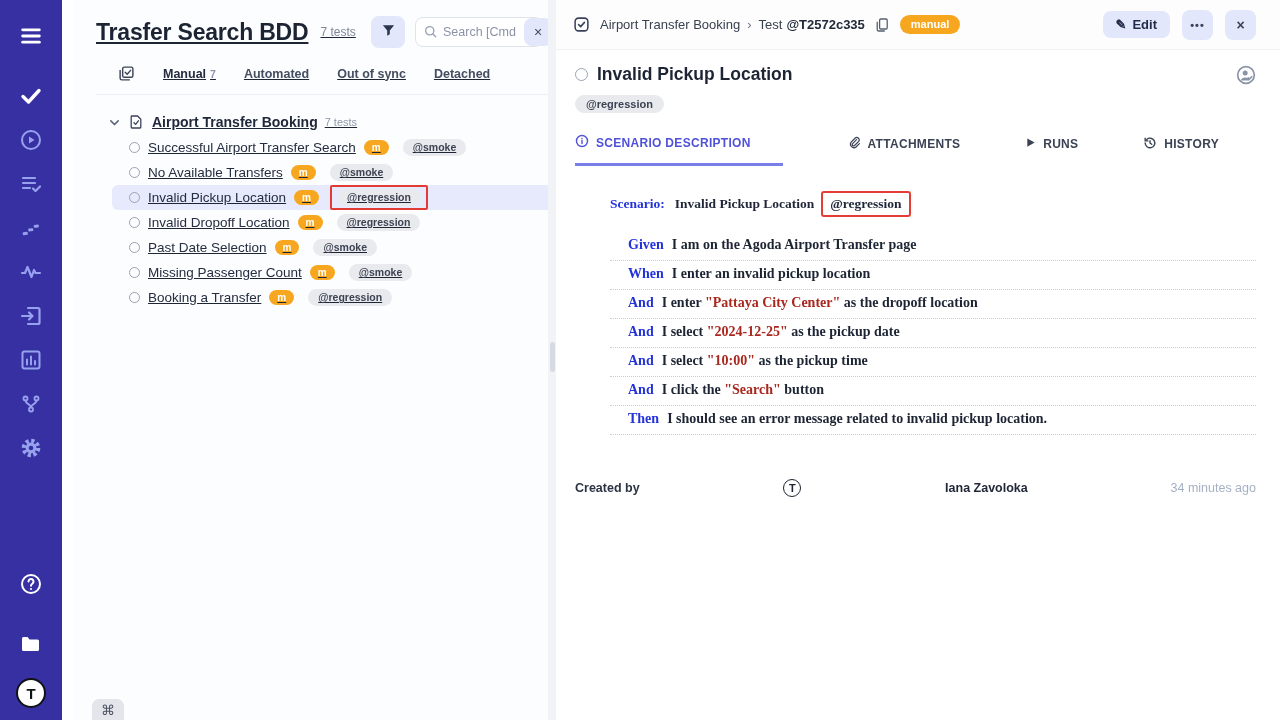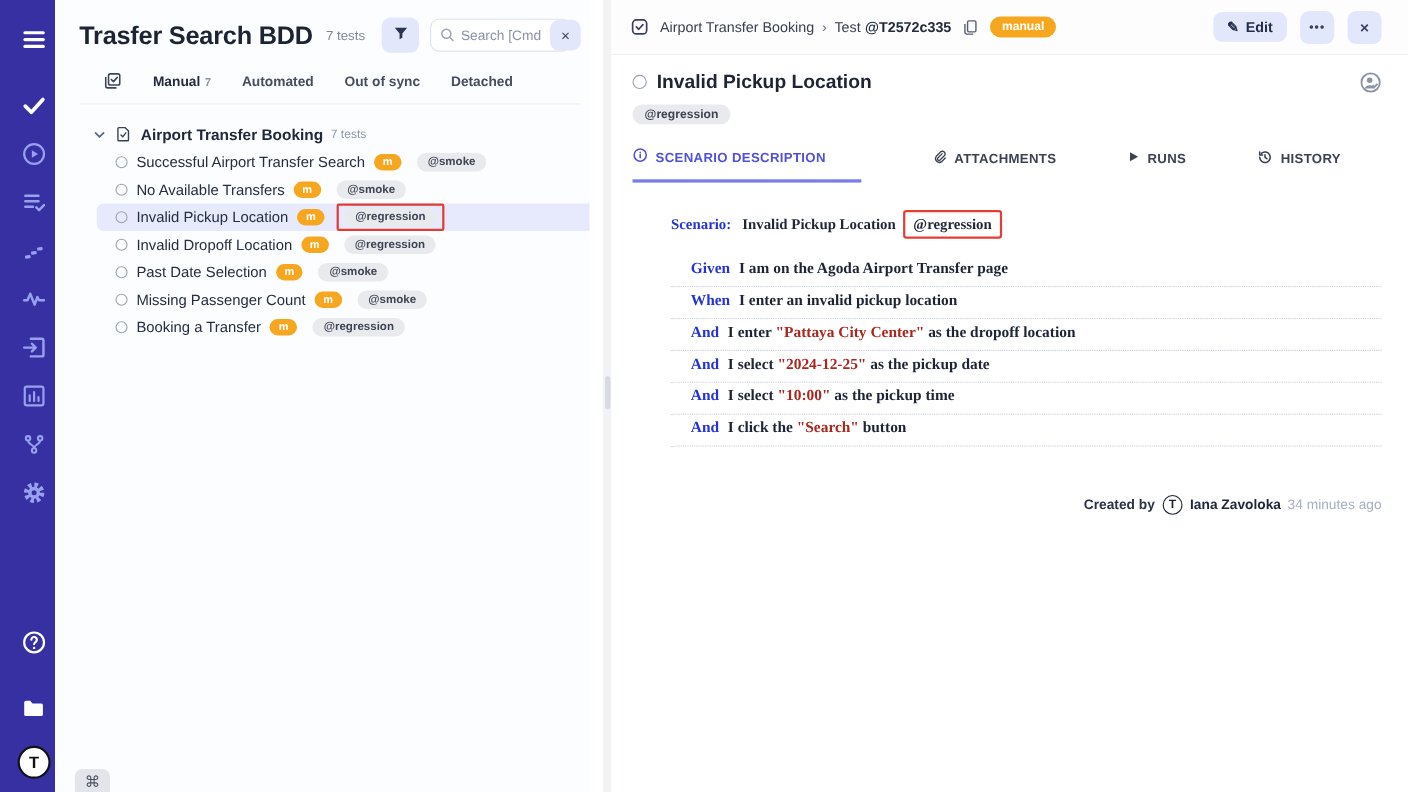--- a/index.html
+++ b/index.html
@@ -12,21 +12,21 @@
   .snav-btn { width:26px; height:26px; display:flex; align-items:center; justify-content:center;
               color:#97a1ee; margin:9px 0; cursor:pointer; }
   .snav-btn:nth-child(1){ color:#fff; margin-bottom:25px; }
   .snav-btn:nth-child(2){ color:#fff; }
   .snav-spacer { flex:1; }
   .snav-logo { width:30px; height:30px; border-radius:50%; background:#fff; border:2px solid #101216;
                color:#101216; font-weight:800; font-size:15px; display:flex; align-items:center;
                justify-content:center; margin-top:12px; cursor:pointer; }
 
   
-  .left-panel { position:absolute; left:50px; top:0; width:486px; height:720px; background:#fcfdfe; }
+  .left-panel { position:absolute; left:74px; top:0; width:486px; height:720px; background:#fcfdfe;text-decoration:underline; }
   .lp-header { padding:16px 8px 0 22px; }
   .lp-title-row { display:flex; align-items:center; }
   .lp-title { font-size:23px; font-weight:700; color:#1c2433; letter-spacing:-0.2px; }
   .lp-count { margin-left:12px; font-size:12px; color:#7d8799; }
   .lp-actions { margin-left:auto; display:flex; align-items:center; gap:10px; }
   .filter-btn { width:34px; height:32px; border-radius:8px; background:#e3e7fb; color:#2a3550;
                 display:flex; align-items:center; justify-content:center; cursor:pointer; border:none; }
   .search-wrap { position:relative; width:128px; height:30px; margin-right:9px; }
   .search-input { width:100%; height:100%; border:1px solid #dfe3ea; border-radius:8px; background:#fff;
                   padding:0 26px 0 27px; font-size:12.5px; color:#333b4d; font-family:inherit; }
@@ -107,21 +107,21 @@
   .scn-head { font-size:13.5px; color:#1e2637; display:flex; align-items:center; }
   .scn-kw { color:#2333d9; margin-right:10px; }
   .scn-tagbox { border:2.5px solid #e43d35; border-radius:3px; padding:3px 7px; margin-left:7px; color:#1e2637; }
   .steps { margin-top:15px; }
   .step-row { padding:5px 0 7px 18px; border-bottom:1px dotted #c7ccd6; font-size:14px; color:#1d2534;
               white-space:nowrap; }
   .step-kw { color:#2333d9; margin-right:8px; }
   .step-str { color:#a8271e; }
 
   .meta { margin-top:44px; text-align:right; font-size:12.5px; color:#2b3344; }
-  .meta-row { display:flex; justify-content:flex-end; align-items:center; margin-bottom:7px; }
+  .meta-row { display:flex; justify-content:space-between; align-items:center; margin-bottom:7px; }
   .meta-label { font-weight:700; color:#2b3344; }
   .meta-avatar { width:18px; height:18px; border-radius:50%; border:1.6px solid #1d2433; color:#1d2433;
                  font-weight:800; font-size:11px; display:inline-flex; align-items:center;
                  justify-content:center; margin:0 7px; }
   .meta-author { font-weight:700; color:#1f2637; }
   .meta-time { color:#a6b0c3; font-weight:400; margin-left:6px; }
 </style>
 </head>
 <body>
 
@@ -377,20 +377,21 @@
         <span class="scn-name">Invalid Pickup Location</span>
         <span class="scn-tagbox">@regression</span>
       </div>
       <div class="steps" id="scenario-steps">
           <div class="step-row"><span class="step-kw">Given</span><span class="step-text">I am on the Agoda Airport Transfer page</span></div>
           <div class="step-row"><span class="step-kw">When</span><span class="step-text">I enter an invalid pickup location</span></div>
           <div class="step-row"><span class="step-kw">And</span><span class="step-text">I enter </span><span class="step-str">"Pattaya City Center"</span><span class="step-text"> as the dropoff location</span></div>
           <div class="step-row"><span class="step-kw">And</span><span class="step-text">I select </span><span class="step-str">"2024-12-25"</span><span class="step-text"> as the pickup date</span></div>
           <div class="step-row"><span class="step-kw">And</span><span class="step-text">I select </span><span class="step-str">"10:00"</span><span class="step-text"> as the pickup time</span></div>
           <div class="step-row"><span class="step-kw">And</span><span class="step-text">I click the </span><span class="step-str">"Search"</span><span class="step-text"> button</span></div>
+          <div class="step-row"><span class="step-kw">Then</span><span class="step-text">I should see an error message related to invalid pickup location.</span></div>
         </div>
     </div>
 
     <div class="meta">
       <div class="meta-row">
         <span class="meta-label">Created by</span>
         <span class="meta-avatar">T</span>
         <span class="meta-author">Iana Zavoloka</span>
         <span class="meta-time">34 minutes ago</span>
       </div>

